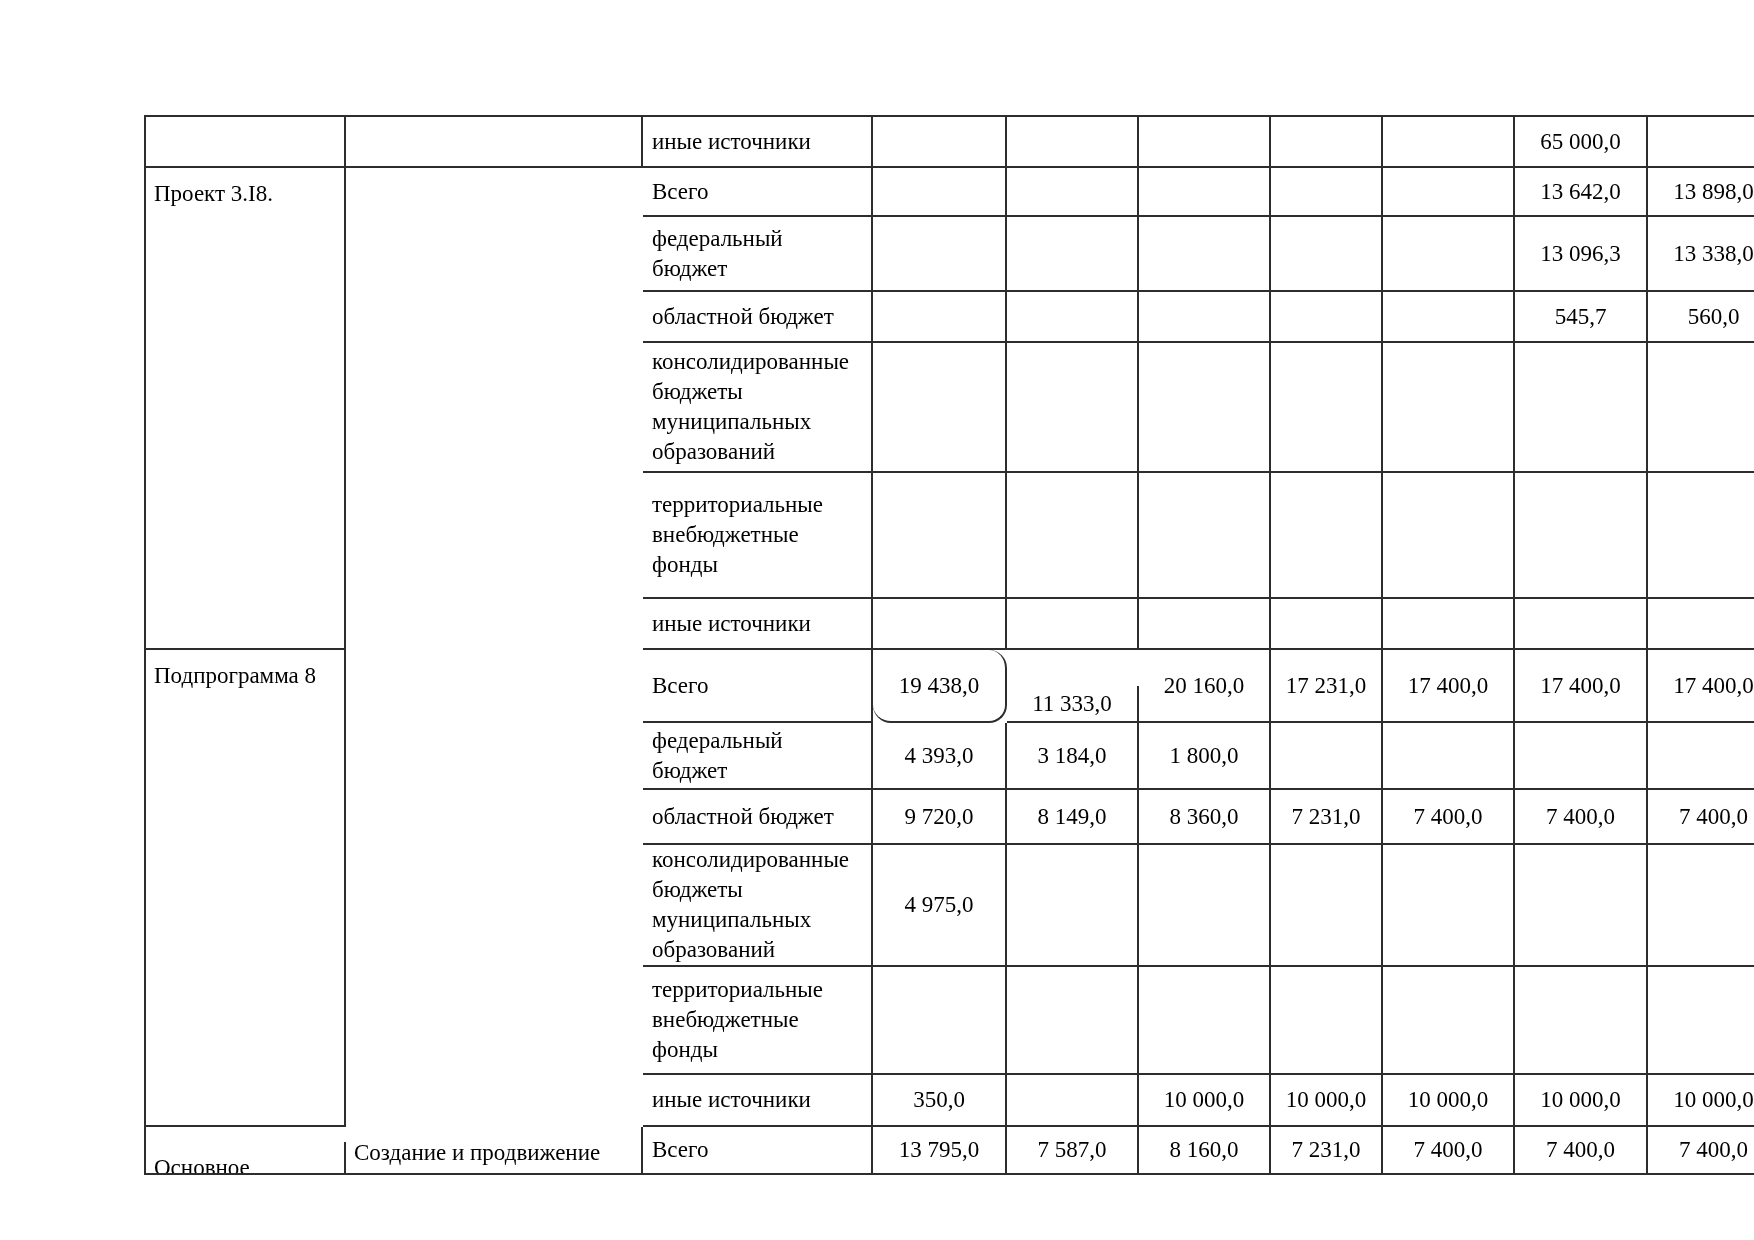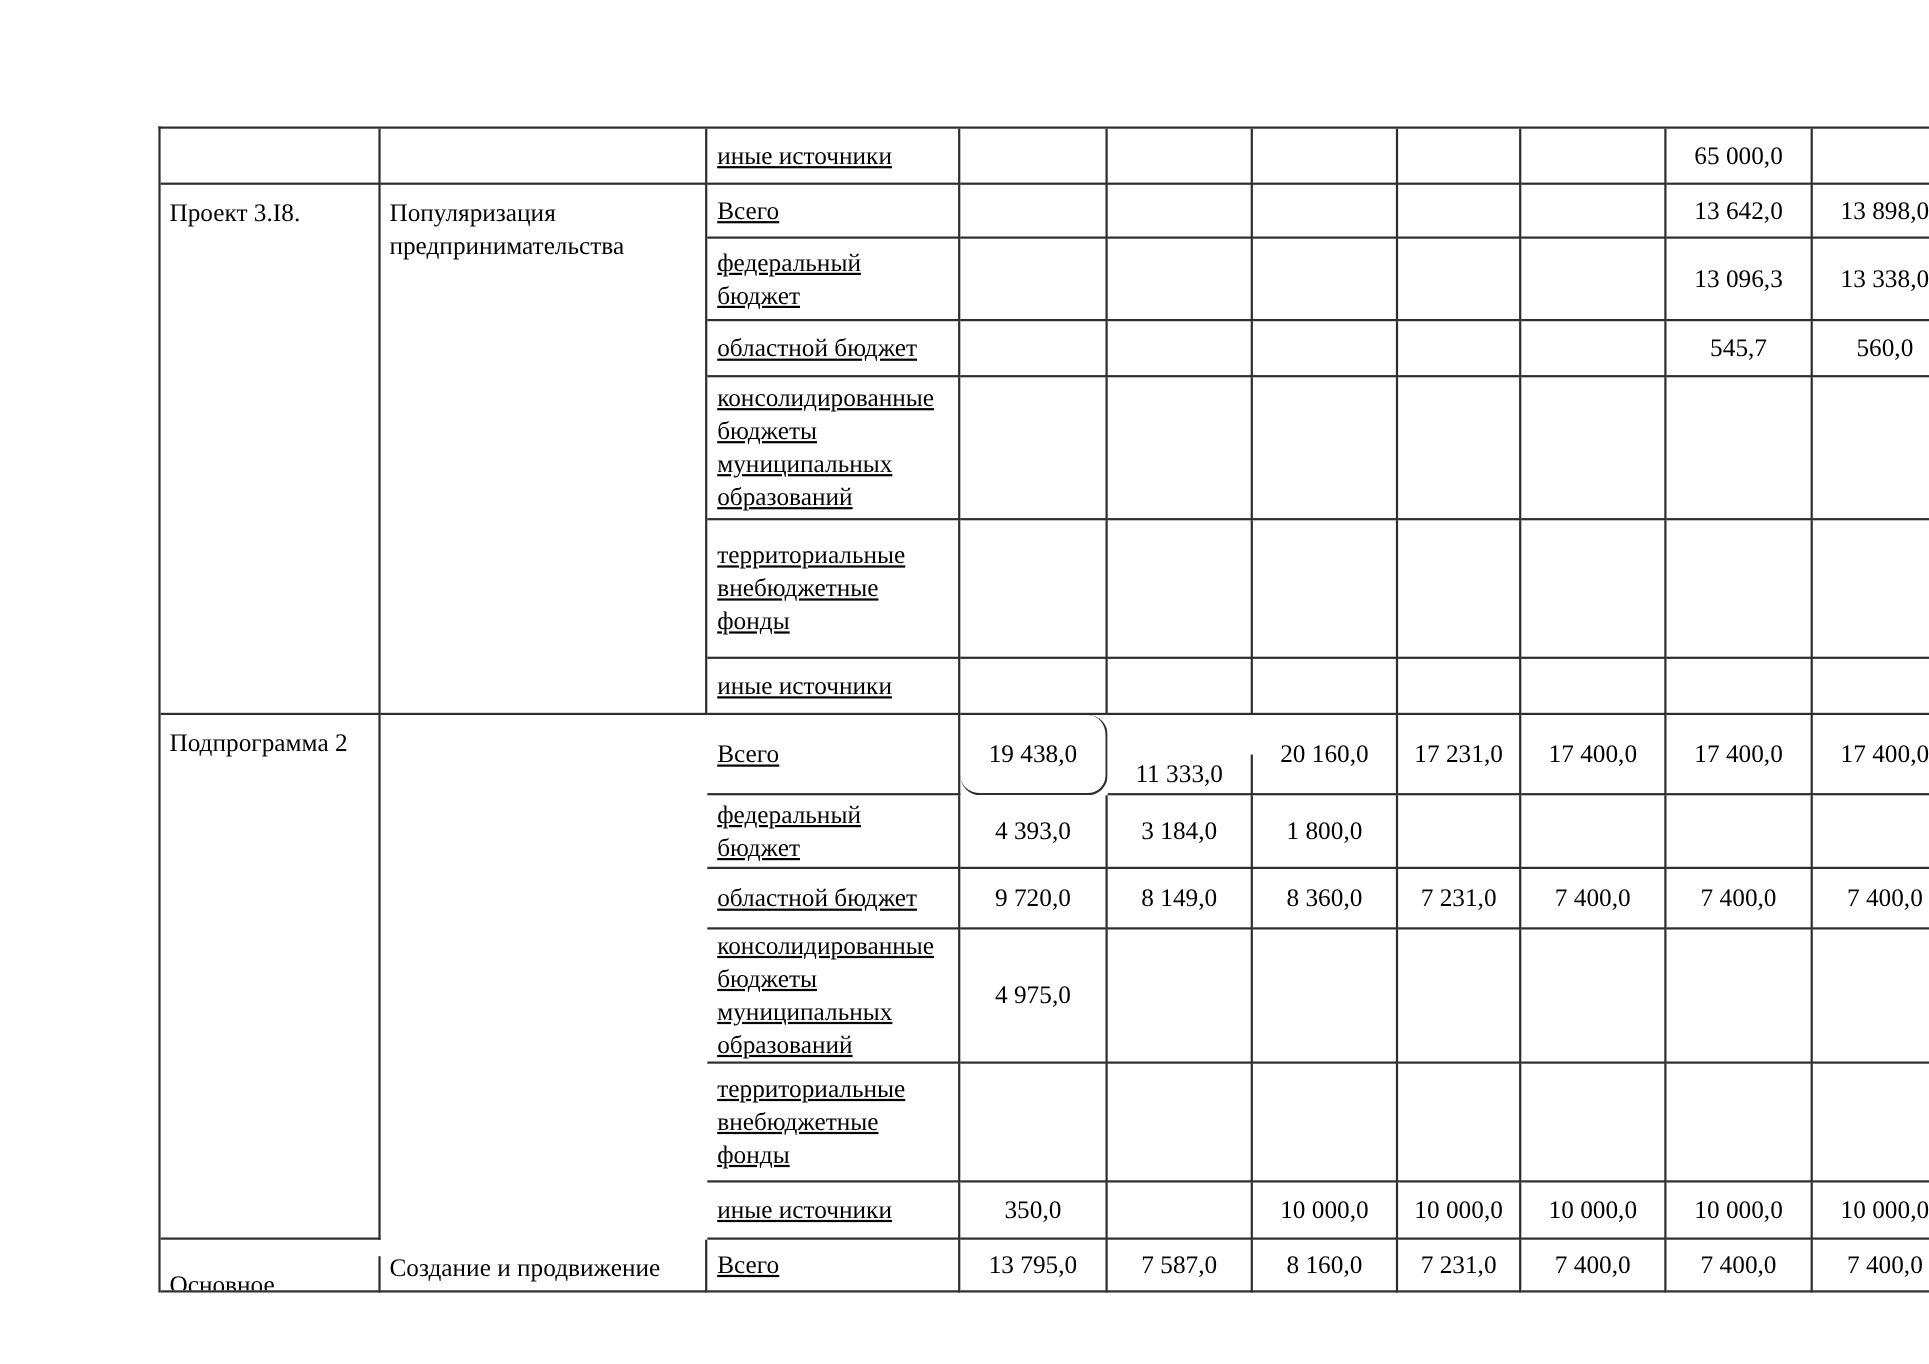--- a/index.html
+++ b/index.html
@@ -33,21 +33,20 @@
     display:flex;
     overflow:hidden;
   }
   .label-cell{
     align-items:flex-start;
     padding:11px 6px 4px 8px;
   }
   .source-cell{
     align-items:center;
     padding:4px 14px 4px 9px;
-    text-decoration:underline;
   }
   .value-cell{
     align-items:center;
     justify-content:center;
     text-align:center;
     white-space:nowrap;
     padding:2px 4px;
   }
 </style>
 </head>
@@ -59,21 +58,20 @@
       <div class="cell label-cell" style="grid-area: 1 / 2;"></div>
       <div class="cell source-cell" style="grid-area: 1 / 3;">иные источники</div>
       <div class="cell value-cell" style="grid-area: 1 / 4;"></div>
       <div class="cell value-cell" style="grid-area: 1 / 5;"></div>
       <div class="cell value-cell" style="grid-area: 1 / 6;"></div>
       <div class="cell value-cell" style="grid-area: 1 / 7;"></div>
       <div class="cell value-cell" style="grid-area: 1 / 8;"></div>
       <div class="cell value-cell" style="grid-area: 1 / 9;">65 000,0</div>
       <div class="cell value-cell" style="grid-area: 1 / 10;"></div>
       <div class="cell label-cell" style="grid-area: 2 / 1 / span 6;">Проект 3.I8.</div>
-      <div class="cell label-cell" style="grid-area: 2 / 2 / span 6;">Популяризация предпринимательства</div>
       <div class="cell source-cell" style="grid-area: 2 / 3;">Всего</div>
       <div class="cell value-cell" style="grid-area: 2 / 4;"></div>
       <div class="cell value-cell" style="grid-area: 2 / 5;"></div>
       <div class="cell value-cell" style="grid-area: 2 / 6;"></div>
       <div class="cell value-cell" style="grid-area: 2 / 7;"></div>
       <div class="cell value-cell" style="grid-area: 2 / 8;"></div>
       <div class="cell value-cell" style="grid-area: 2 / 9;">13 642,0</div>
       <div class="cell value-cell" style="grid-area: 2 / 10;">13 898,0</div>
       <div class="cell source-cell" style="grid-area: 3 / 3;">федеральный бюджет</div>
       <div class="cell value-cell" style="grid-area: 3 / 4;"></div>
@@ -108,21 +106,21 @@
       <div class="cell value-cell" style="grid-area: 6 / 9;"></div>
       <div class="cell value-cell" style="grid-area: 6 / 10;"></div>
       <div class="cell source-cell" style="grid-area: 7 / 3;">иные источники</div>
       <div class="cell value-cell" style="grid-area: 7 / 4;"></div>
       <div class="cell value-cell" style="grid-area: 7 / 5;"></div>
       <div class="cell value-cell" style="grid-area: 7 / 6;"></div>
       <div class="cell value-cell" style="grid-area: 7 / 7;"></div>
       <div class="cell value-cell" style="grid-area: 7 / 8;"></div>
       <div class="cell value-cell" style="grid-area: 7 / 9;"></div>
       <div class="cell value-cell" style="grid-area: 7 / 10;"></div>
-      <div class="cell label-cell" style="grid-area: 8 / 1 / span 6;">Подпрограмма 2</div>
+      <div class="cell label-cell" style="grid-area: 8 / 1 / span 6;">Подпрограмма 8</div>
       <div class="cell source-cell" style="grid-area: 8 / 3;">Всего</div>
       <div class="cell value-cell" style="grid-area: 8 / 4; border-radius: 18px;">19 438,0</div>
       <div class="cell value-cell" style="grid-area: 8 / 5; margin-top: 36px;">11 333,0</div>
       <div class="cell value-cell" style="grid-area: 8 / 6;">20 160,0</div>
       <div class="cell value-cell" style="grid-area: 8 / 7;">17 231,0</div>
       <div class="cell value-cell" style="grid-area: 8 / 8;">17 400,0</div>
       <div class="cell value-cell" style="grid-area: 8 / 9;">17 400,0</div>
       <div class="cell value-cell" style="grid-area: 8 / 10;">17 400,0</div>
       <div class="cell source-cell" style="grid-area: 9 / 3;">федеральный бюджет</div>
       <div class="cell value-cell" style="grid-area: 9 / 4;">4 393,0</div>

